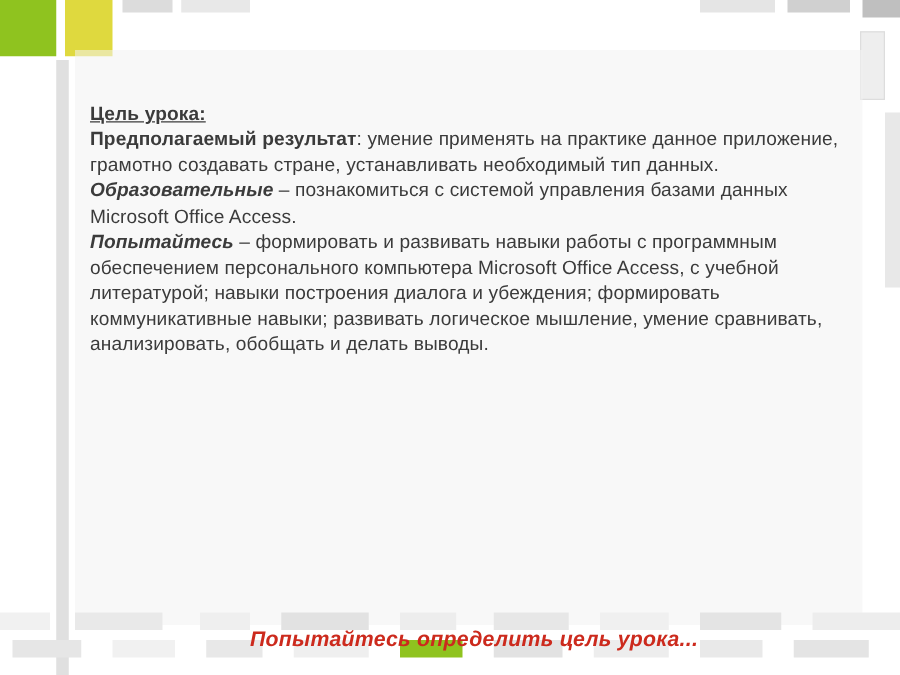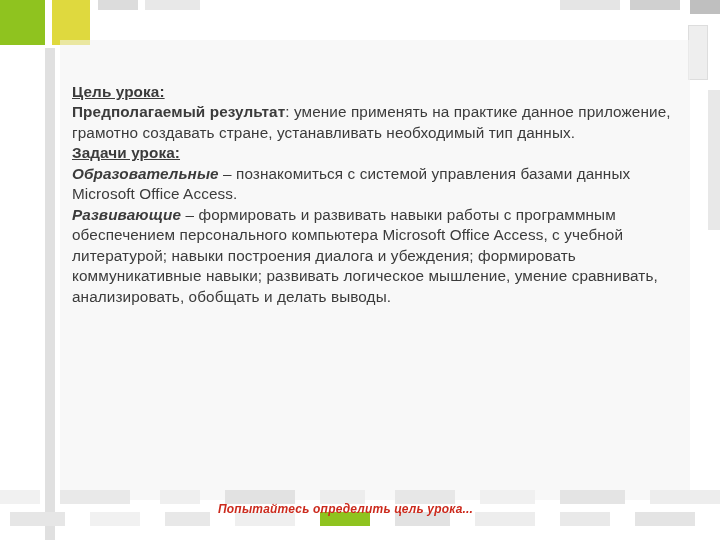--- a/index.html
+++ b/index.html
@@ -34,26 +34,26 @@
     line-height: 1.34;
     letter-spacing: 0.1px;
   }
   .content p { margin: 0; }
   .u { text-decoration: underline; font-weight: bold; }
   .b { font-weight: bold; text-align: center; }
   .bi { font-weight: bold; font-style: italic; }
 
   .prompt {
     position: absolute;
-    left: 218px;
+    left: 200px;
     top: 502px;
     color: #cc2a1d;
     font-weight: bold;
     font-style: italic;
-    font-size: 12px;
+    font-size: 17px;
     letter-spacing: 0.2px;
   }
 
   
   .bottom-row { position: absolute; left: 0; width: 720px; }
   .bottom-row.r1 { top: 490px; height: 14px; }
   .bottom-row.r2 { top: 512px; height: 14px; }
   .cell { position: absolute; top:0; height: 100%; }
 </style>
 </head>
@@ -98,25 +98,22 @@
   </div>
 
   <div class="content">
     <p>
       <span class="u">Цель урока:</span>
     </p>
     <p>
       <span class="b">Предполагаемый результат</span><span>: умение применять на практике данное приложение, грамотно создавать стране, устанавливать необходимый тип данных.</span>
     </p>
     <p>
-      <span class="u">Задачи урока:</span>
-    </p>
-    <p>
       <span class="bi">Образовательные</span><span> – познакомиться с системой управления базами данных Microsoft Office Access.</span>
     </p>
     <p>
-      <span class="bi">Развивающие</span><span> – формировать и развивать навыки работы с программным обеспечением персонального компьютера Microsoft Office Access, с учебной литературой; навыки построения диалога и убеждения; формировать коммуникативные навыки; развивать логическое мышление, умение сравнивать, анализировать, обобщать и делать выводы.</span>
+      <span class="bi">Попытайтесь</span><span> – формировать и развивать навыки работы с программным обеспечением персонального компьютера Microsoft Office Access, с учебной литературой; навыки построения диалога и убеждения; формировать коммуникативные навыки; развивать логическое мышление, умение сравнивать, анализировать, обобщать и делать выводы.</span>
     </p>
   </div>
 
   <div class="prompt">Попытайтесь определить цель урока...</div>
 
 </div>
 
 </body></html>

